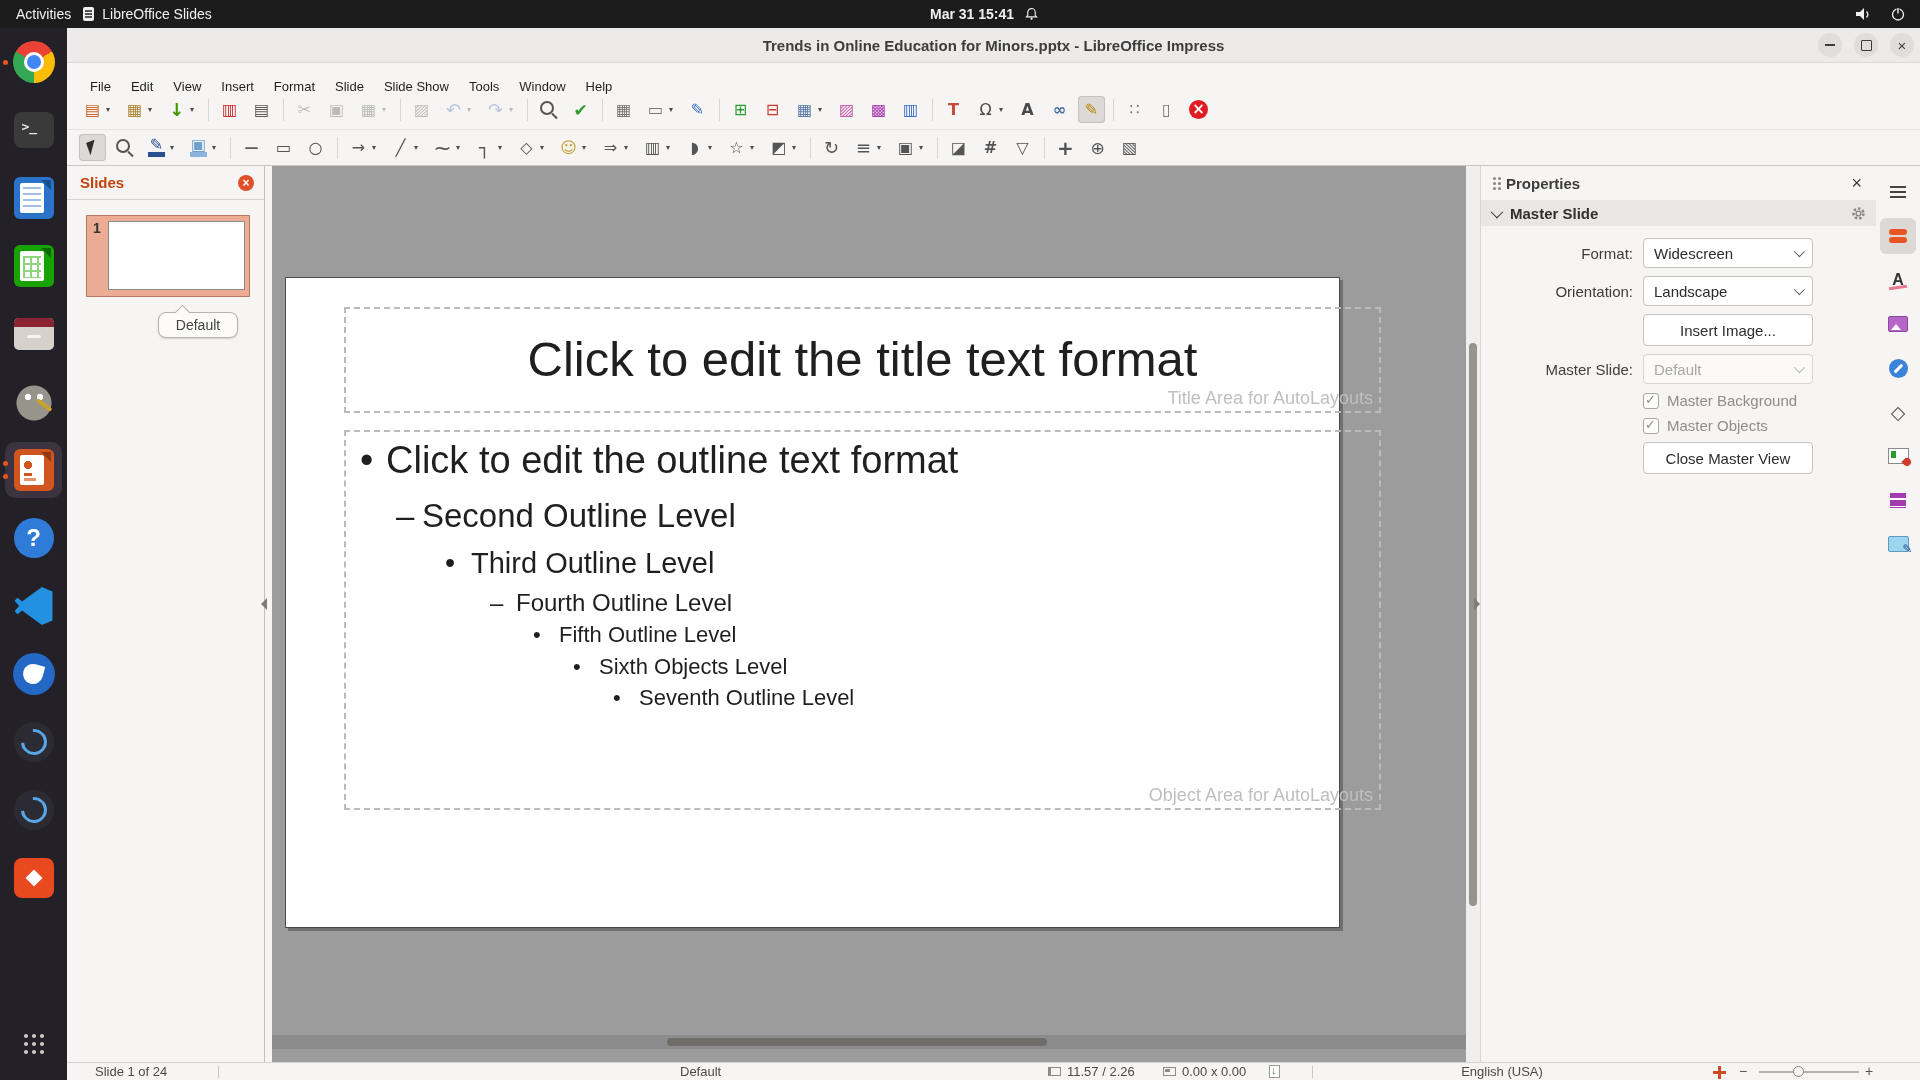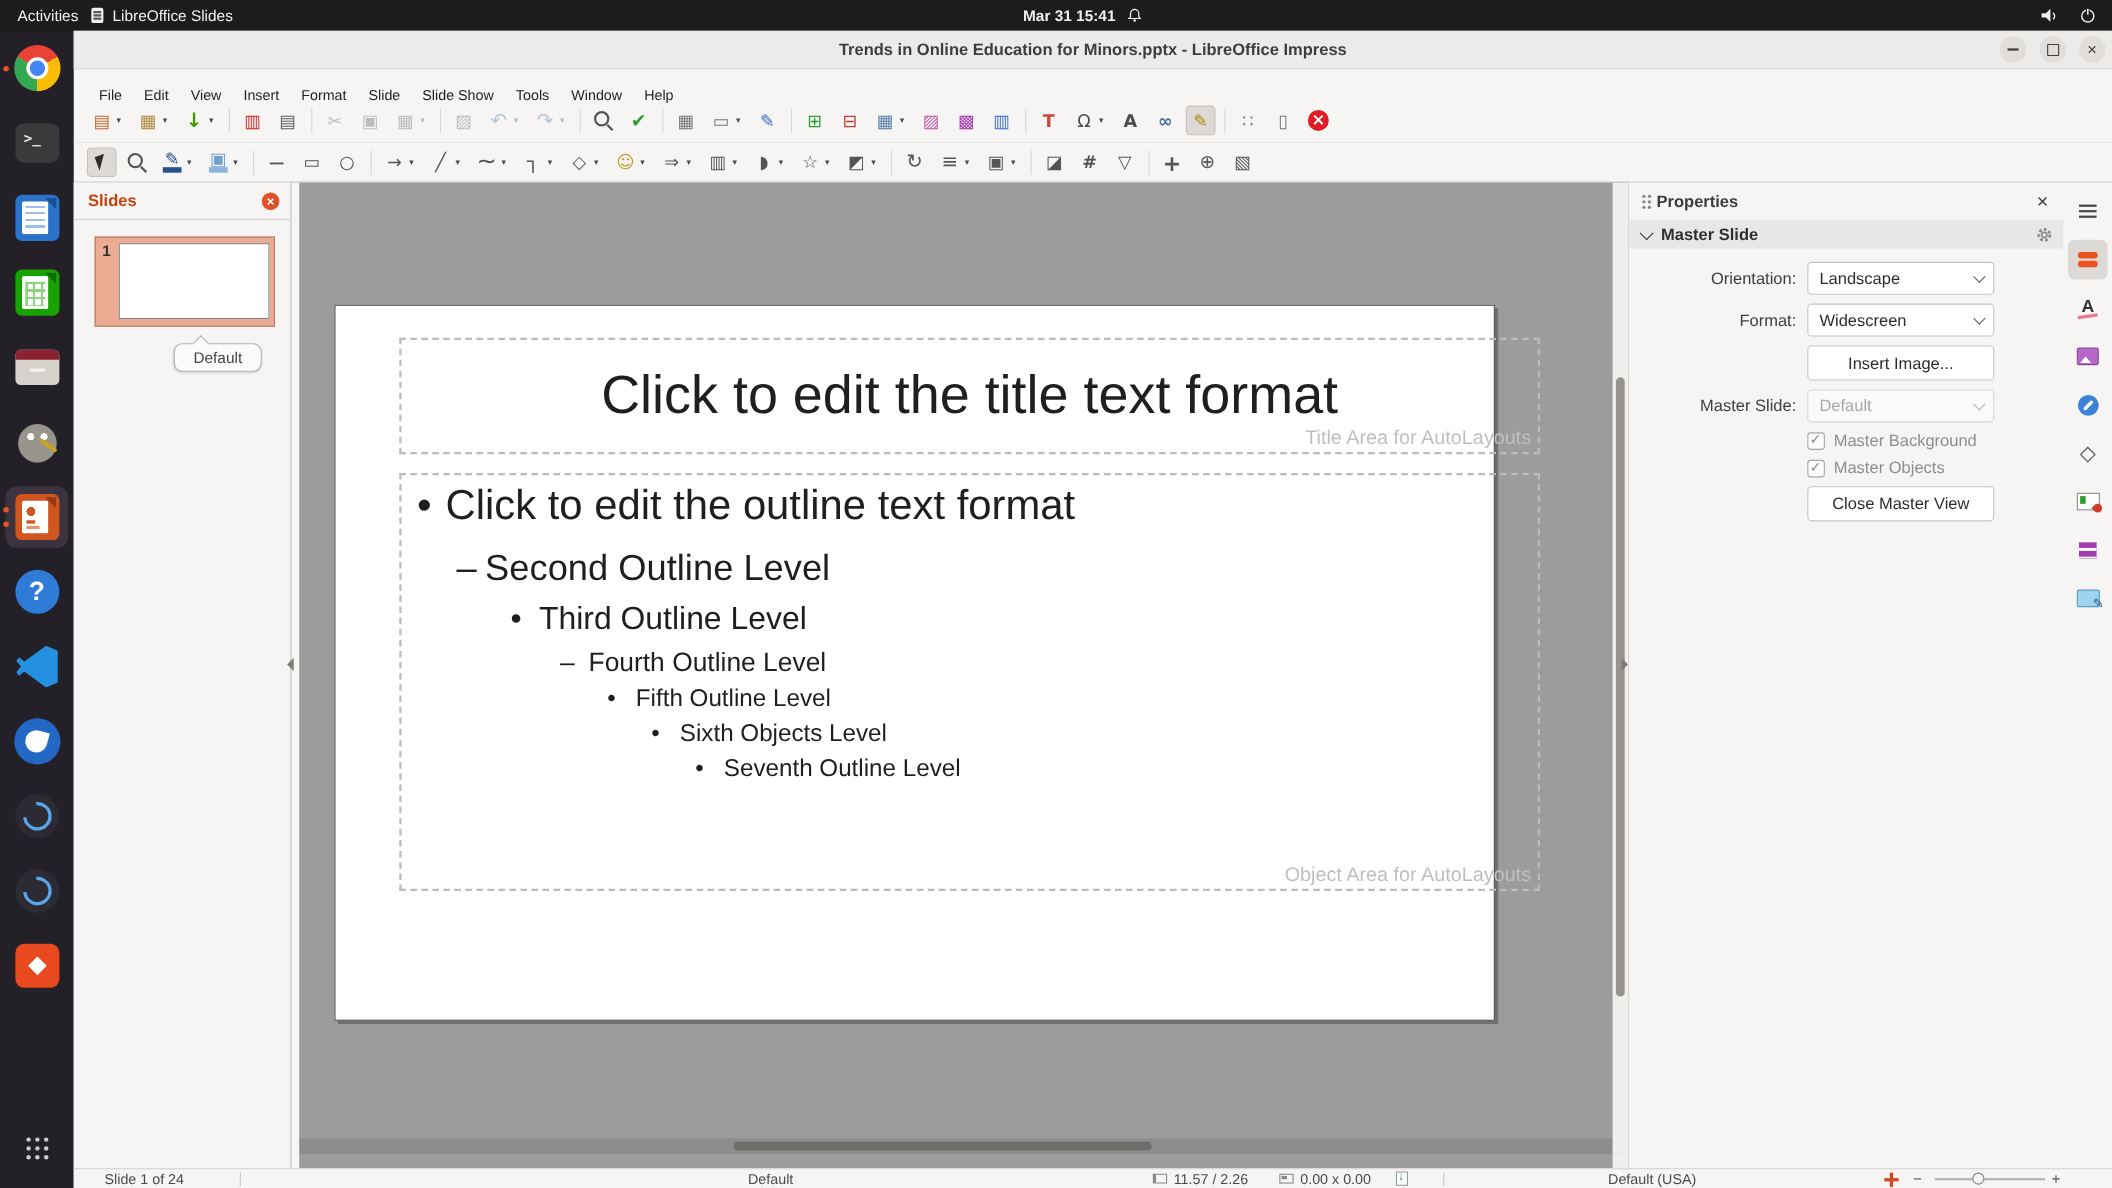--- a/index.html
+++ b/index.html
@@ -172,21 +172,21 @@
     border-radius:8px;display:flex;align-items:center;justify-content:center;font-size:14px;color:#444;box-shadow:0 1px 2px rgba(0,0,0,.15);}
   #thumb-tooltip::before{content:"";position:absolute;left:18px;top:-6px;width:10px;height:10px;background:#fcfbfa;
     border-left:1px solid #b5b2af;border-top:1px solid #b5b2af;transform:rotate(45deg);}
 
   .sash{position:absolute;width:0;height:0;}
   #sash-left{left:194px;top:432px;border-top:6px solid transparent;border-bottom:6px solid transparent;border-right:6px solid #7e7c79;}
   #sash-right{left:1407px;top:432px;border-top:6px solid transparent;border-bottom:6px solid transparent;border-left:6px solid #7e7c79;}
 
   
   #canvas{position:absolute;left:205px;top:0;width:1208px;height:896px;background:#9c9c9c;overflow:hidden;}
-  #slide{position:absolute;left:32px;top:111px;width:1055px;height:651px;background:#fff;border:1px solid #4a4a4a;
+  #slide{position:absolute;left:13px;top:111px;width:1055px;height:651px;background:#fff;border:1px solid #4a4a4a;
          box-shadow:3px 3px 0 rgba(0,0,0,.28);box-sizing:border-box;}
   .phbox{position:absolute;border:2px dashed #bdbbb9;box-sizing:border-box;}
   #title-box{left:58px;top:29px;width:1037px;height:106px;}
   #title-box .ph-title{position:absolute;left:0;right:0;top:22px;text-align:center;font-size:49px;color:#1f1f1f;}
   .ph-hint{position:absolute;right:6px;bottom:2px;font-size:18px;color:#c0bfbe;}
   #outline-box{left:58px;top:152px;width:1037px;height:380px;}
   #outline-lines{position:absolute;left:0;top:4px;width:100%;}
   .oline{display:flex;align-items:baseline;color:#1f1f1f;line-height:1.28;}
   .oline .obullet{flex:0 0 26px;text-align:left;}
 
@@ -666,30 +666,30 @@
         <div class="p-section">
           <span class="chev"></span>
           <span class="stitle">Master Slide</span>
           <svg width="15" height="15" viewBox="0 0 15 15">
             <circle cx="7.5" cy="7.5" r="5" fill="none" stroke="#8a8784" stroke-width="2.6" stroke-dasharray="2.4 2.1"></circle>
             <circle cx="7.5" cy="7.5" r="2.4" fill="none" stroke="#8a8784" stroke-width="1.4"></circle>
           </svg>
         </div>
         <div class="p-content">
           <div class="prow">
+            <span class="plabel">Format:</span>
+            <div class="pselect">
+              <span class="sel-text">Widescreen</span>
+              <span class="sel-chev"></span>
+            </div>
+          </div>
+          <div class="prow">
             <span class="plabel">Orientation:</span>
             <div class="pselect">
               <span class="sel-text">Landscape</span>
-              <span class="sel-chev"></span>
-            </div>
-          </div>
-          <div class="prow">
-            <span class="plabel">Format:</span>
-            <div class="pselect">
-              <span class="sel-text">Widescreen</span>
               <span class="sel-chev"></span>
             </div>
           </div>
           <div class="prow">
             <span class="plabel"></span>
             <div class="pbtn">
               <span>Insert Image...</span>
             </div>
           </div>
           <div class="prow">
@@ -750,21 +750,21 @@
     <div id="statusbar">
       <span class="sb-item" style="left:28px">Slide 1 of 24</span>
       <span class="sb-sep" style="left:151px"></span>
       <span class="sb-item" style="left:613px">Default</span>
       <span class="pos-ico" style="left:981px"></span>
       <span class="sb-item" style="left:1000px">11.57 / 2.26</span>
       <span class="size-ico" style="left:1096px"></span>
       <span class="sb-item" style="left:1115px">0.00 x 0.00</span>
       <span class="save-ico" style="left:1202px"></span>
       <span class="sb-sep" style="left:1245px"></span>
-      <span class="sb-item" style="left:1350px;width:170px;text-align:center">Default (USA)</span>
+      <span class="sb-item" style="left:1350px;width:170px;text-align:center">English (USA)</span>
       <span class="fit-ico" style="left:1646px"></span>
       <span class="zbtn" style="left:1672px">−</span>
       <span id="zoom-track"></span>
       <span id="zoom-knob"></span>
       <span class="zbtn" style="left:1798px">+</span>
 
     </div>
 
   </div>
 </div>

